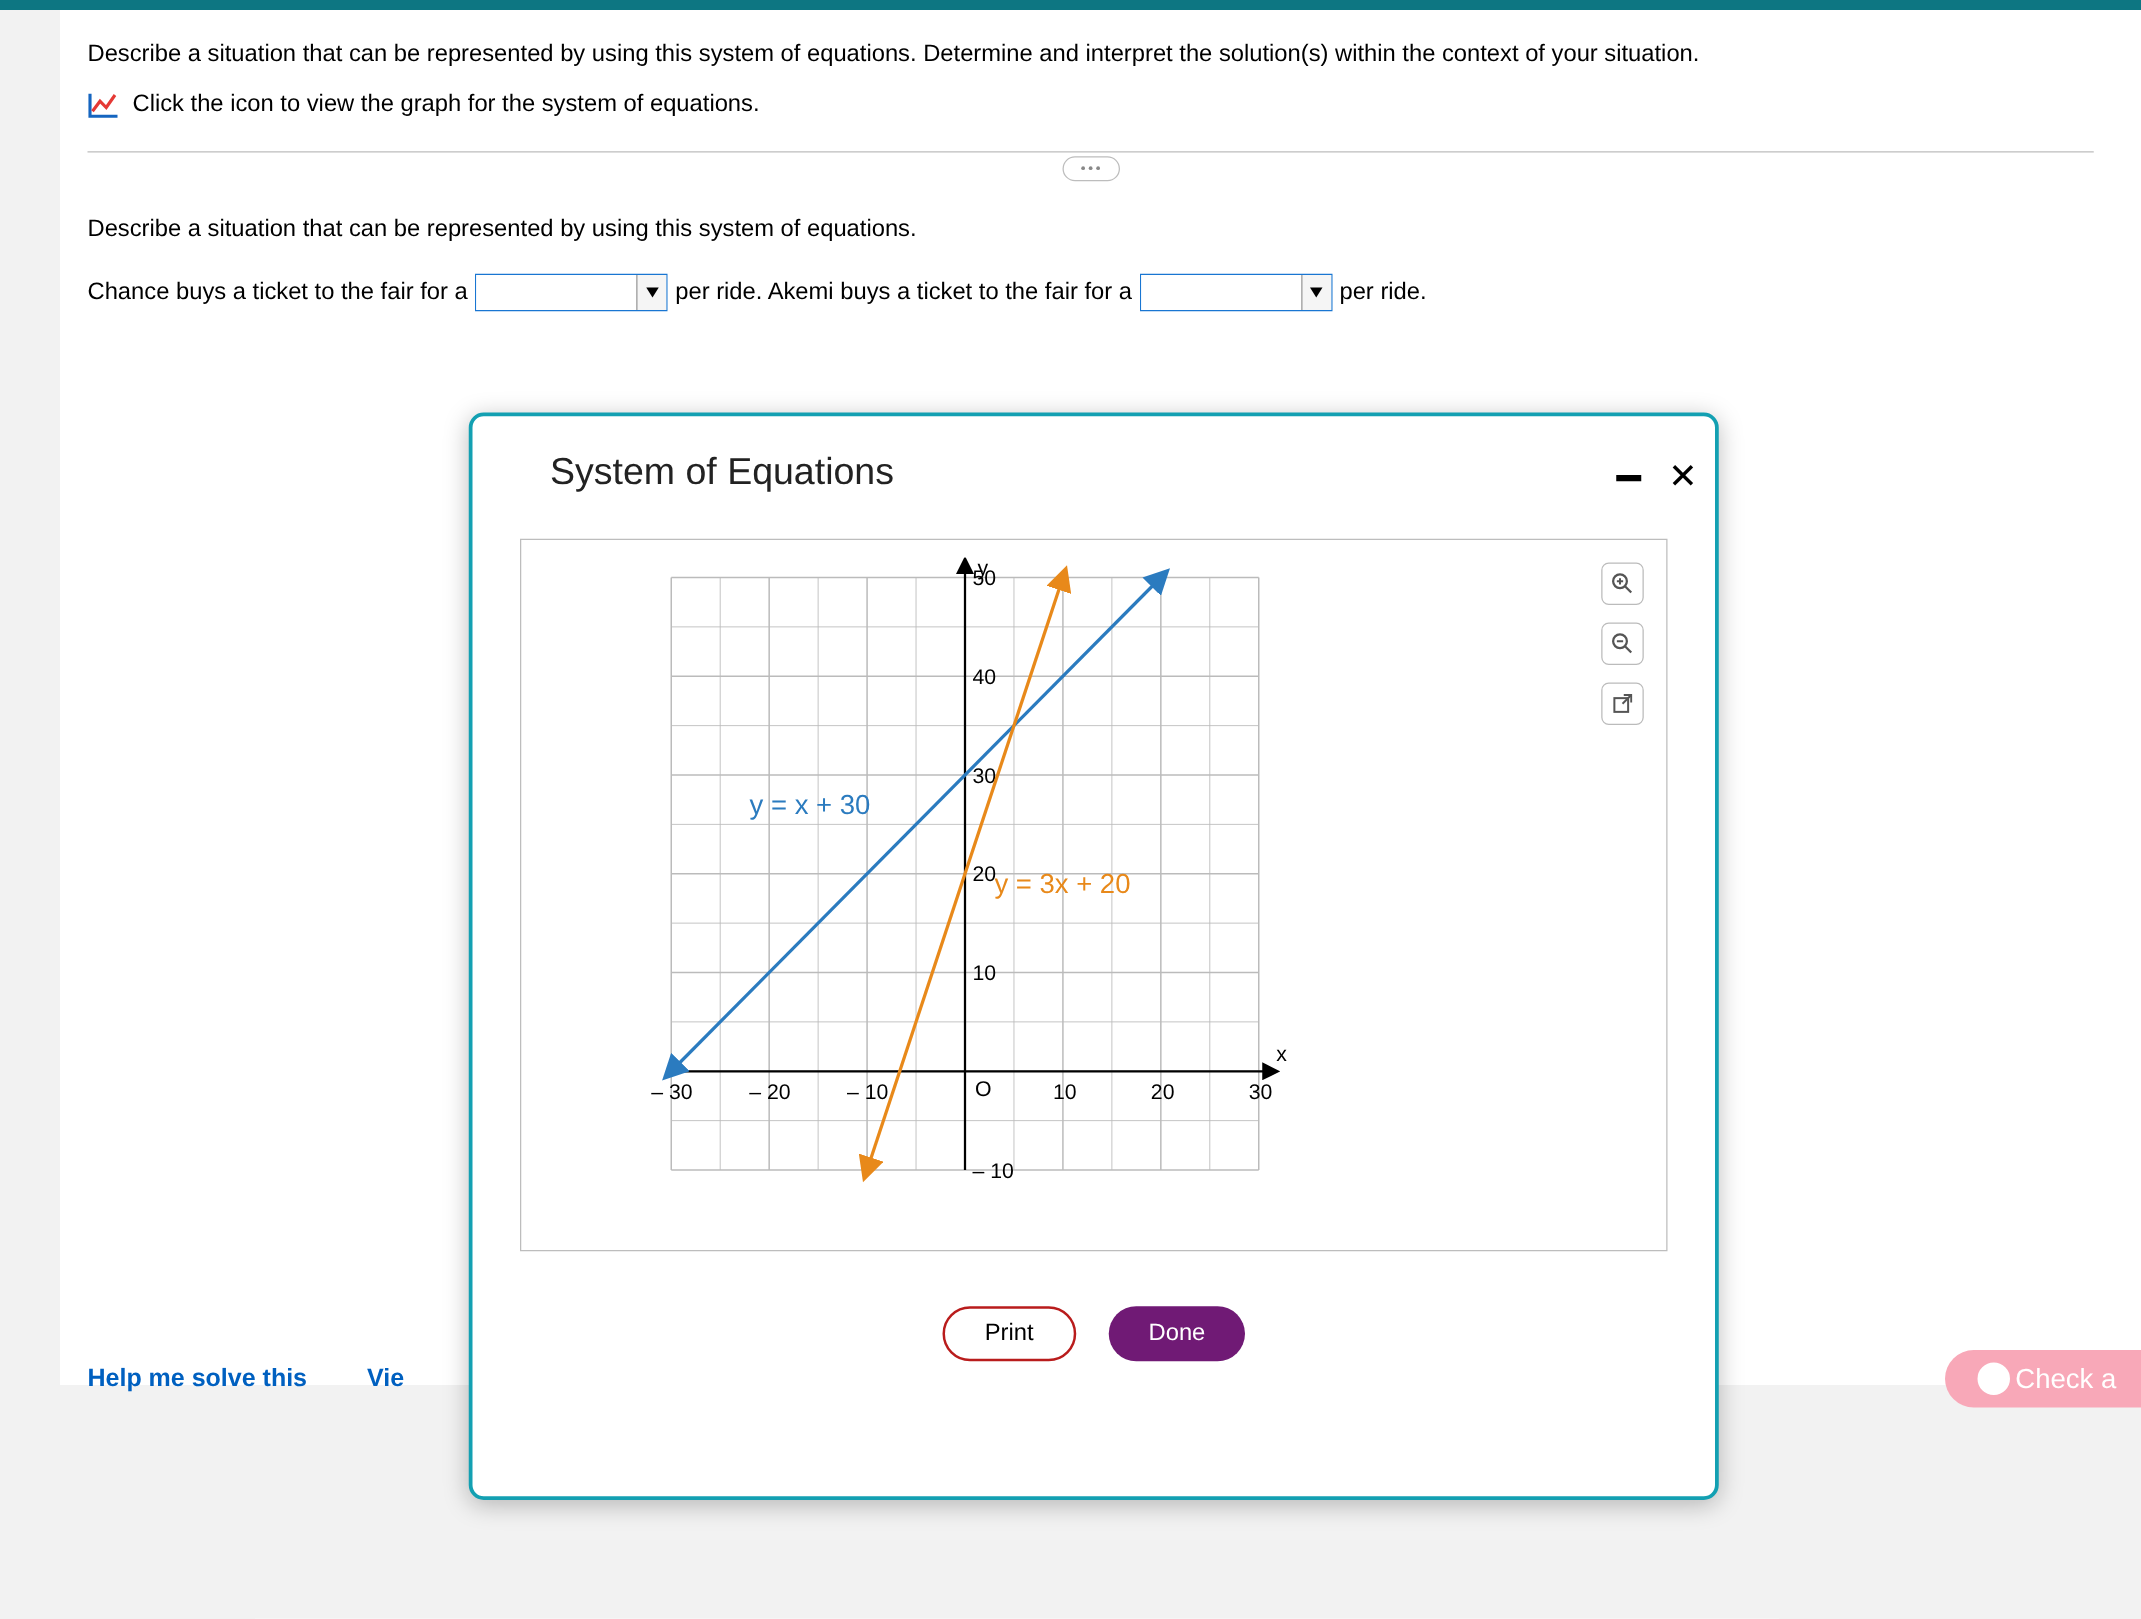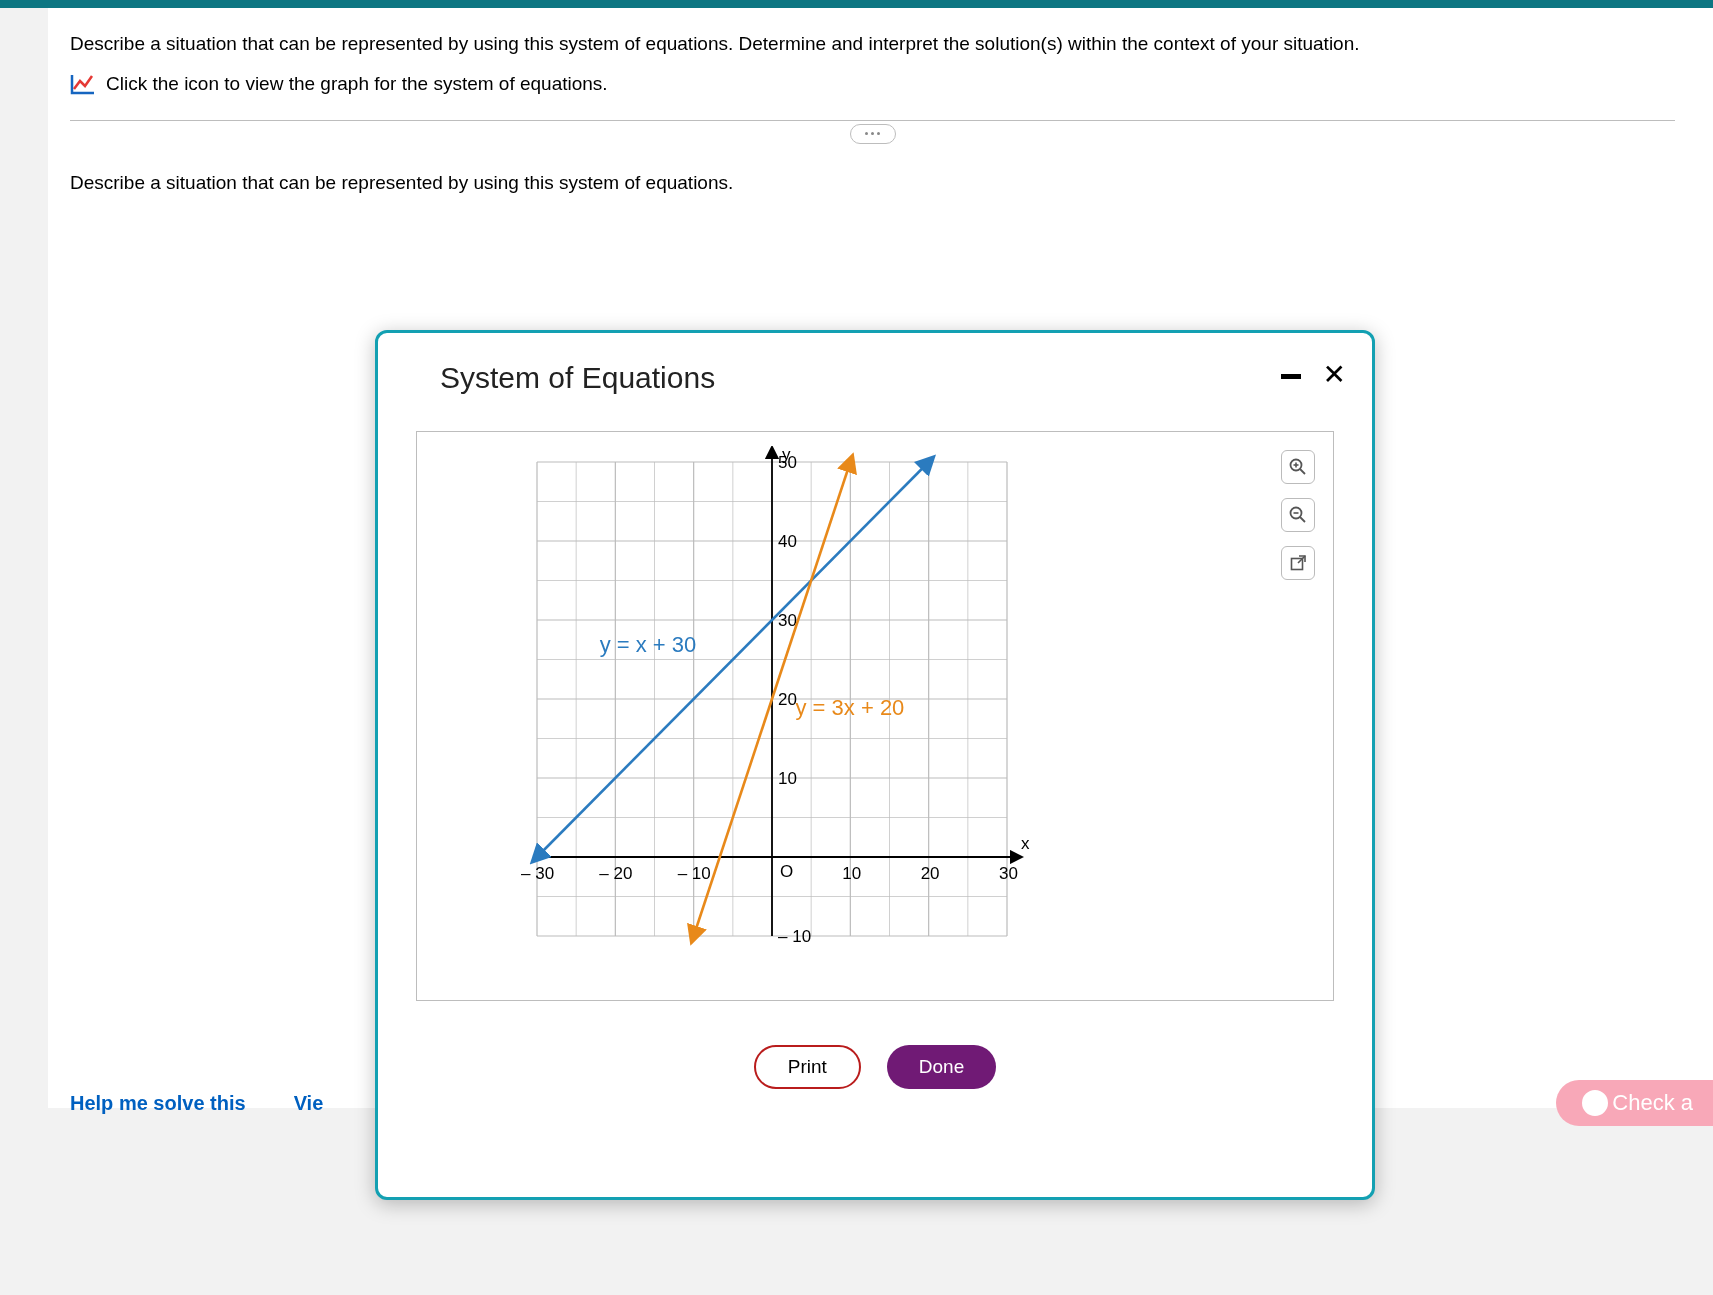--- a/index.html
+++ b/index.html
@@ -13,21 +13,21 @@
   .pill{position:absolute;left:50%;top:4px;transform:translateX(-50%);background:#fff;border:1px solid #bdbdbd;border-radius:12px;width:46px;height:20px;display:flex;align-items:center;justify-content:center;gap:3px}
   .pill span{width:3px;height:3px;background:#888;border-radius:50%}
   .q2{margin-bottom:24px}
   .fill{display:flex;align-items:center;flex-wrap:wrap;gap:6px}
   .combo{display:inline-flex;border:1px solid #1976d2;height:30px}
   .combo input{border:none;width:128px;padding:0 6px;font-size:17px;outline:none}
   .combo .dd{width:24px;border-left:1px solid #999;display:flex;align-items:center;justify-content:center;background:#f5f5f5}
   .tri{width:0;height:0;border-left:5px solid transparent;border-right:5px solid transparent;border-top:8px solid #000}
   
   .modal{position:absolute;left:375px;top:330px;width:1000px;height:870px;background:#fff;border:3px solid #13a0b2;border-radius:12px;box-shadow:0 4px 20px rgba(0,0,0,.25)}
-  .mhead{display:flex;align-items:flex-start;padding:28px 26px 0 62px}
+  .mhead{display:flex;align-items:flex-end;padding:28px 14px 0 62px}
   .mtitle{font-size:30px;font-weight:400;color:#222}
   .mctrl{margin-left:auto;display:flex;gap:22px;align-items:center}
   .min{width:20px;height:5px;background:#000;margin-top:3px}
   .xbtn{font-size:28px;line-height:1;font-weight:400;color:#000;cursor:pointer}
   .chartbox{margin:36px 38px 0 38px;border:1px solid #bdbdbd;height:570px;position:relative;background:#fff}
   .zoomcol{position:absolute;right:18px;top:18px;display:flex;flex-direction:column;gap:14px}
   .zbtn{width:34px;height:34px;border:1px solid #bbb;border-radius:6px;display:flex;align-items:center;justify-content:center;background:#fff;cursor:pointer;font-size:18px;color:#444}
   .chart{position:absolute;left:100px;top:14px;width:520px;height:520px}
   .mfoot{display:flex;justify-content:center;gap:26px;margin-top:44px}
   .btn{height:44px;padding:0 32px;border-radius:24px;display:flex;align-items:center;font-size:19px;cursor:pointer}
@@ -60,20 +60,37 @@
   </div>
   <div class="hrwrap">
     <hr class="hr">
     <div class="pill">
         <span></span>
         <span></span>
         <span></span>
       </div>
   </div>
   <div class="q2">Describe a situation that can be represented by using this system of equations.</div>
+  <div class="fill">
+    <span>Chance buys a ticket to the fair for a</span>
+    <span class="combo">
+      <input type="text" style="">
+      <span class="dd">
+          <span class="tri"></span>
+        </span>
+    </span>
+    <span>per ride. Akemi buys a ticket to the fair for a</span>
+    <span class="combo">
+      <input type="text" style="">
+      <span class="dd">
+          <span class="tri"></span>
+        </span>
+    </span>
+    <span>per ride.</span>
+  </div>
 </div>
 
 <div class="modal">
   <div class="mhead">
     <div class="mtitle">System of Equations</div>
     <div class="mctrl">
       <div class="min"></div>
       <div class="xbtn">✕</div>
     </div>
   </div>

